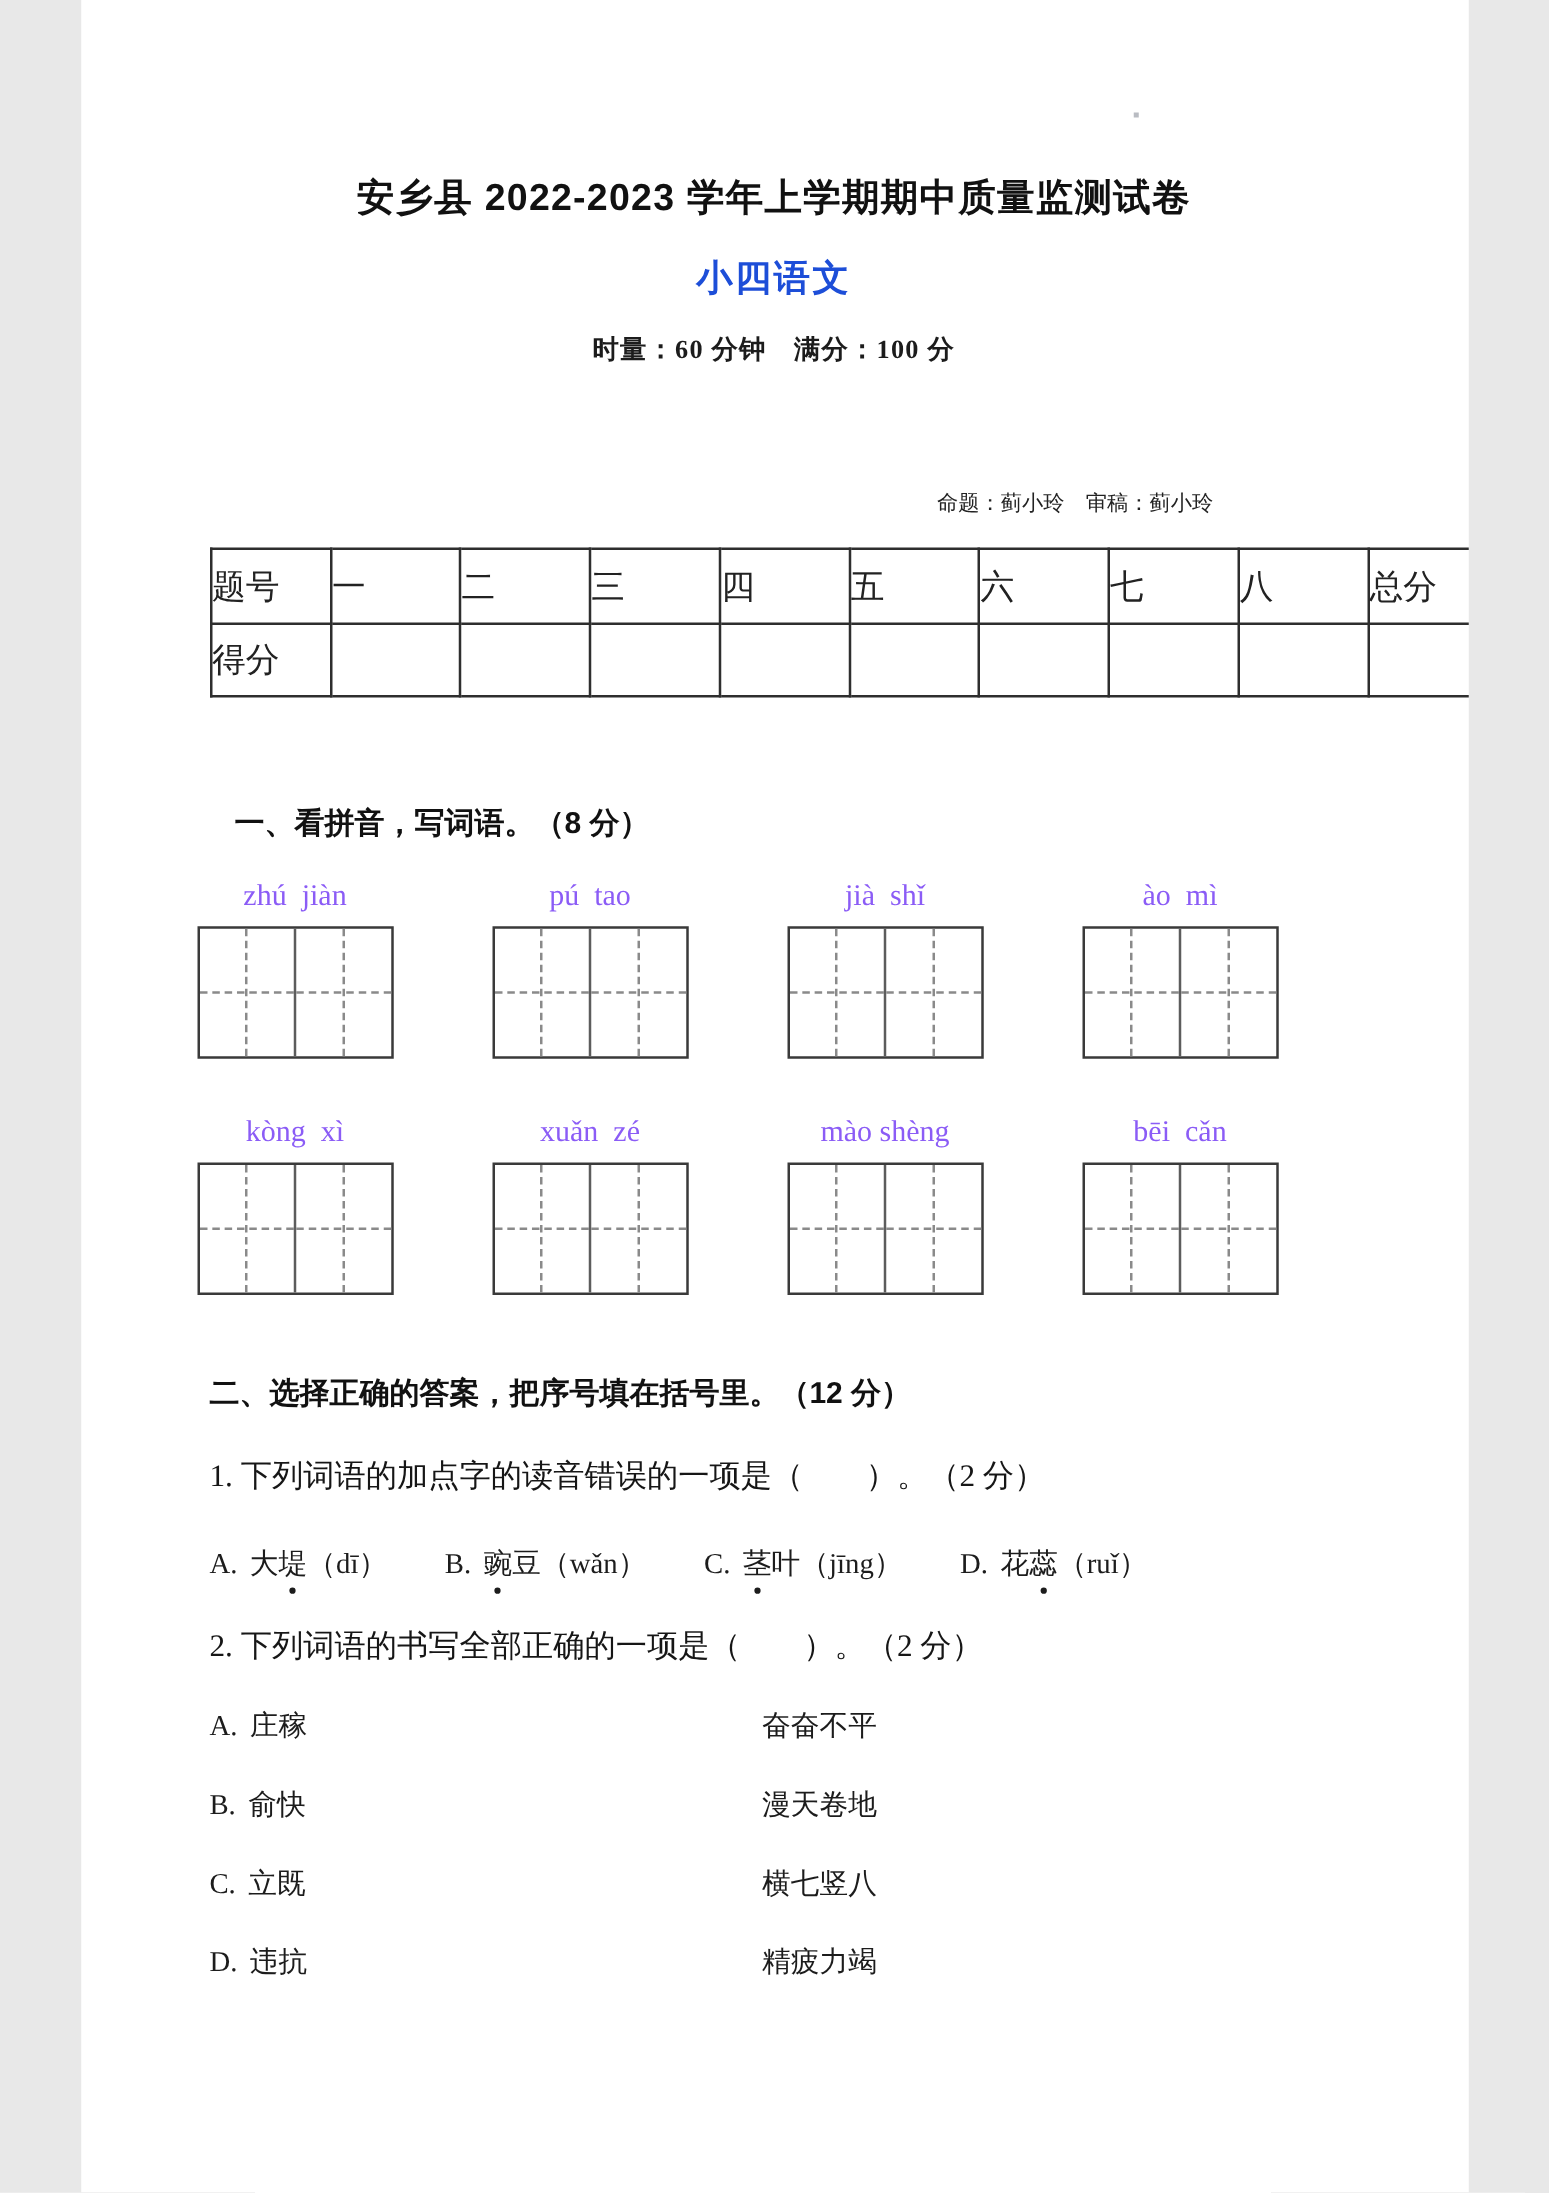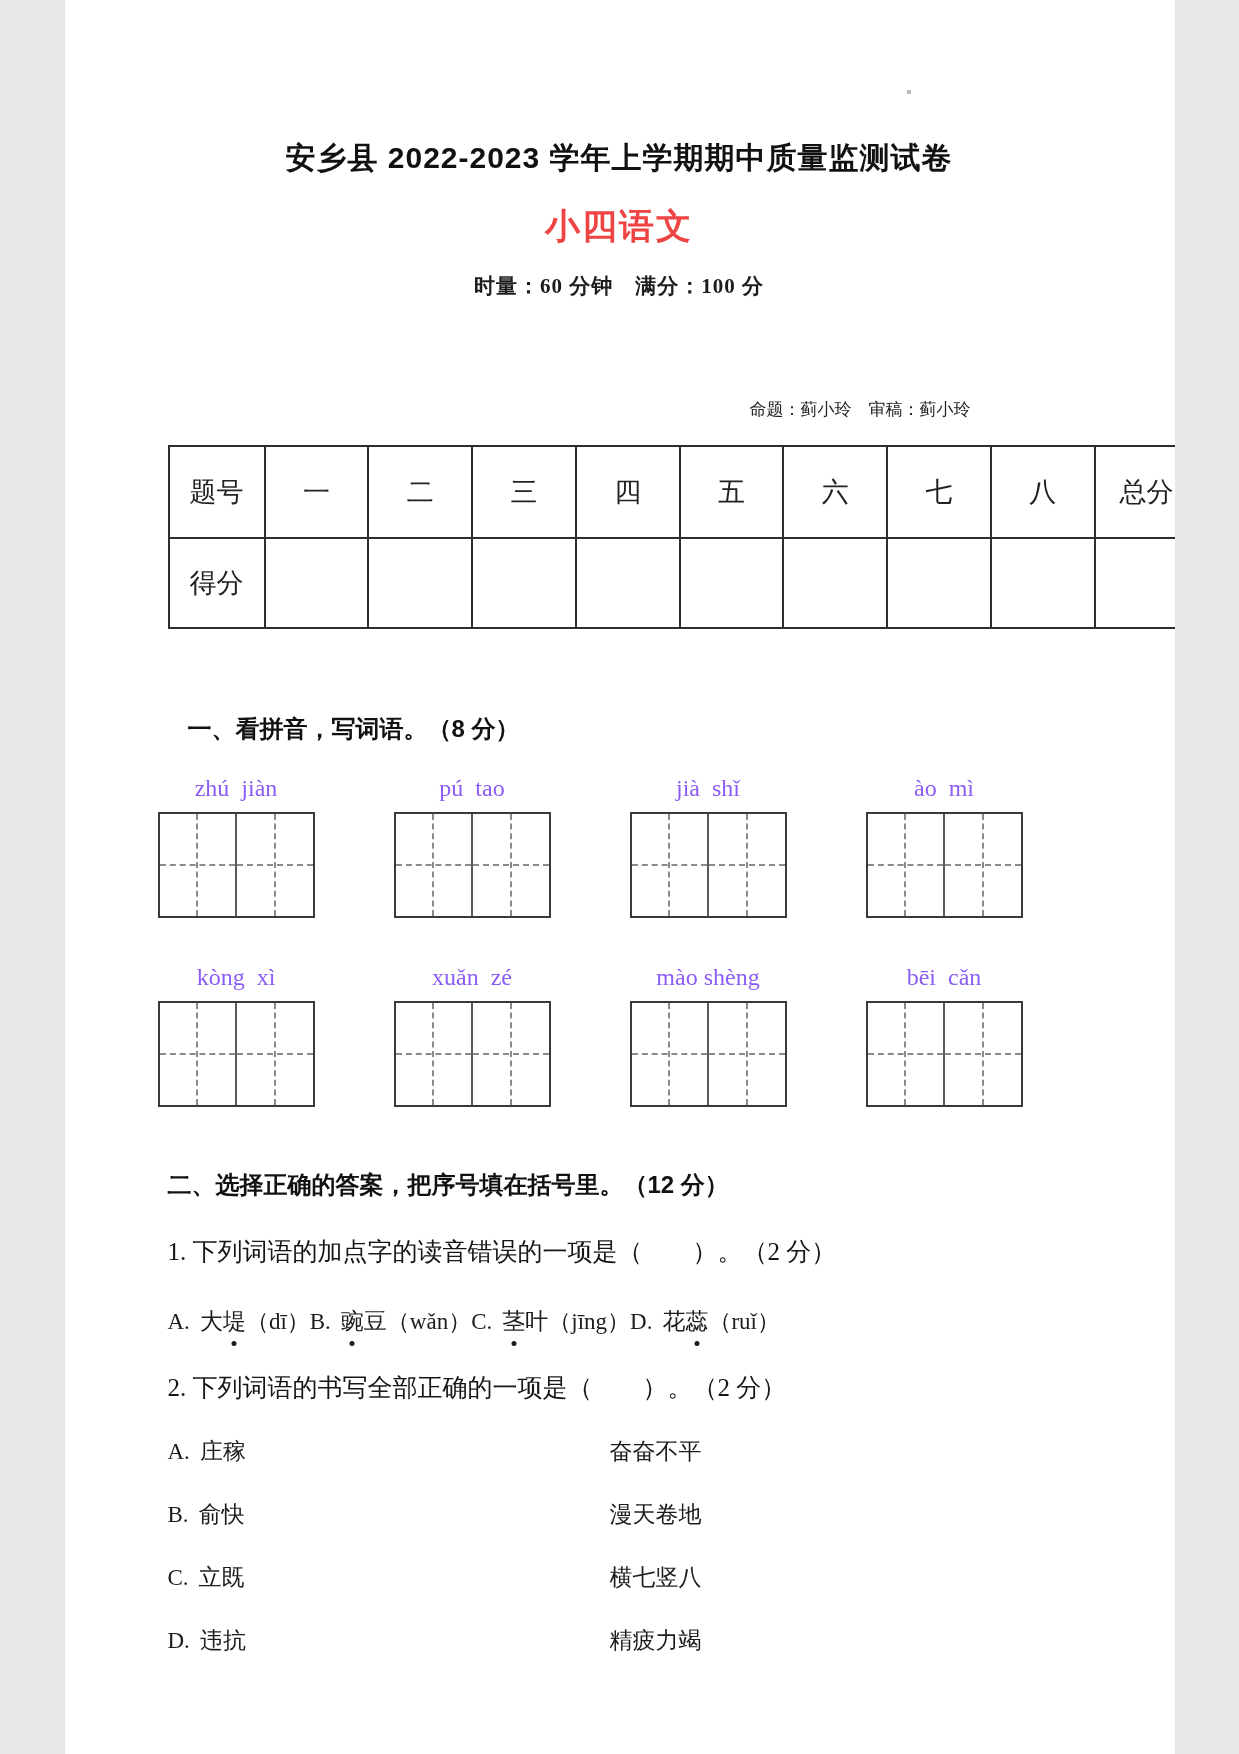--- a/index.html
+++ b/index.html
@@ -23,22 +23,22 @@
     margin-top:138px;
     text-align:center;
     font-family:"Liberation Sans","DejaVu Sans",sans-serif;
     font-weight:bold; font-size:30px; letter-spacing:1px;
     color:#111;
   }
   .subtitle {
     margin-top:24px;
     text-align:center;
     font-family:"Liberation Sans","DejaVu Sans",sans-serif;
-    font-weight:bold; font-size:35px; letter-spacing:2px;
-    color:#ef4444;
+    font-weight:bold; font-size:29px; letter-spacing:2px;
+    color:#1d4ed8;
   }
   .info-line {
     margin-top:22px;
     text-align:center;
     font-size:21px; letter-spacing:1px;
     font-weight:bold;
   }
   .byline {
     margin-top:98px;
     text-align:right;
@@ -49,24 +49,23 @@
   }
 
   table.score-table {
     margin-top:24px;
     border-collapse:collapse;
     width:1032px;
     table-layout:fixed;
   }
   table.score-table td {
     border:2.5px solid #2e2e2e;
-    text-align:center;
     font-size:27px;
     color:#222;
-    padding:16px;
+    padding:0;
   }
   table.score-table tr.hdr td { height:58px; }
   table.score-table tr.scr td { height:56px; }
   table.score-table col.c0 { width:96px; }
 
   .sec-heading {
     font-family:"Liberation Sans","DejaVu Sans",sans-serif;
     font-weight:bold; font-size:24px;
     color:#111;
   }
@@ -106,20 +105,21 @@
   }
 
   .q-text {
     margin-top:34px;
     font-size:25px;
     color:#161616;
   }
   .q1-options {
     margin-top:38px;
     display:flex;
+    gap:46px;
     font-size:23px;
     white-space:nowrap;
   }
   .opt-label { margin-right:10px; }
   .dot-under { position:relative; display:inline-block; }
   .dot-under::after {
     content:""; position:absolute;
     left:50%; transform:translateX(-50%);
     bottom:-9px; width:5px; height:5px;
     background:#1c1c1c; border-radius:50%;

